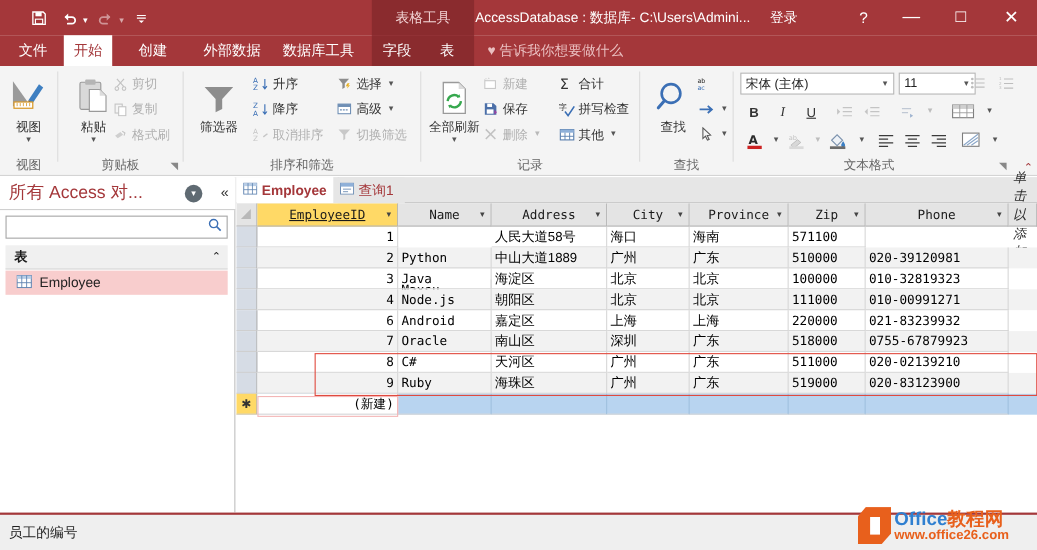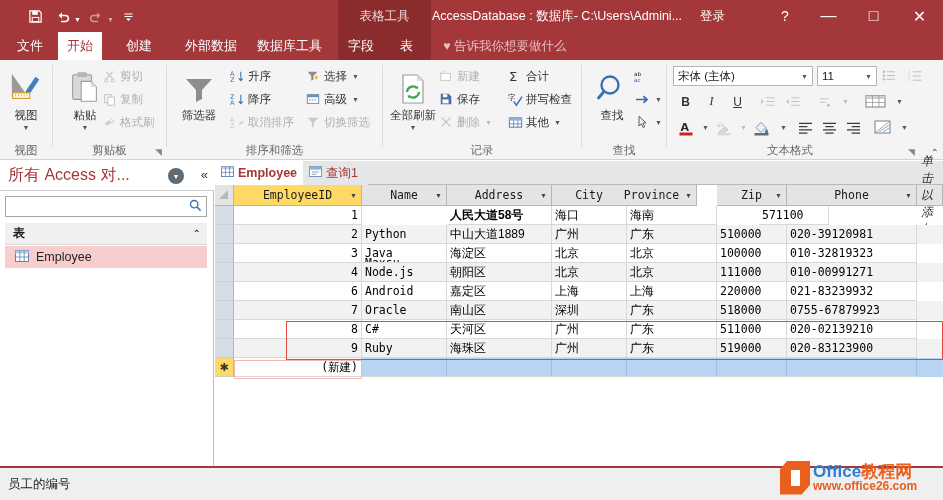--- a/index.html
+++ b/index.html
@@ -598,21 +598,21 @@
       </div>
       <div class="rgroup-label">查找</div>
     </div>
     <div class="rsep" style="left:666px;"></div>
 
     <div class="rgroup" style="left:667px;width:276px;">
       <div class="fontbox" style="left:6px;top:6px;width:140px;">
         <span>宋体 (主体)</span>
         <span class="cr">▼</span>
       </div>
-      <div class="fontbox" style="left:150px;top:6px;width:60px;">
+      <div class="fontbox" style="left:150px;top:6px;width:70px;">
         <span>11</span>
         <span class="cr">▼</span>
       </div>
       <div class="fmt-btn dis" style="left:212px;top:5px;">
         <svg width="15" height="13" viewBox="0 0 16 14">
             <circle cx="2" cy="3" r="1.3" fill="#bdbdbd"></circle>
             <circle cx="2" cy="7" r="1.3" fill="#bdbdbd"></circle>
             <circle cx="2" cy="11" r="1.3" fill="#bdbdbd"></circle>
             <path d="M5 3h9M5 7h9M5 11h9" stroke="#bdbdbd" stroke-width="1.1"></path>
           </svg>
@@ -762,37 +762,37 @@
             </svg>
         </span>
         <span>查询1</span>
       </div>
     </div>
 
     <div class="sheet">
 
       <div class="hdrrow">
         <div class="corner"></div>
-        <div class="colhdr selcol" style="left:19px;width:128px;">
+        <div class="colhdr selcol" style="left:19px;width:128px;text-decoration:underline;">
             <span>EmployeeID</span>
             <span class="cr">▼</span>
           </div>
         <div class="colhdr" style="left:147px;width:85px;">
             <span>Name</span>
             <span class="cr">▼</span>
           </div>
         <div class="colhdr" style="left:232px;width:105px;">
             <span>Address</span>
             <span class="cr">▼</span>
           </div>
         <div class="colhdr" style="left:337px;width:75px;">
             <span>City</span>
             <span class="cr">▼</span>
           </div>
-        <div class="colhdr" style="left:392px;width:90px;">
+        <div class="colhdr" style="left:412px;width:90px;">
             <span>Province</span>
             <span class="cr">▼</span>
           </div>
         <div class="colhdr" style="left:502px;width:70px;">
             <span>Zip</span>
             <span class="cr">▼</span>
           </div>
         <div class="colhdr" style="left:572px;width:130px;">
             <span>Phone</span>
             <span class="cr">▼</span>
@@ -800,24 +800,24 @@
         <div class="colhdr clickadd" style="left:702px;width:26px;">
             <span>单击以添加</span>
           </div>
       </div>
 
       <div id="rows">
           <div class="rowsel" style="top: 21px;"></div>
           <div class="datarow" style="top: 21px;">
             <div class="cell num" style="left: 0px; width: 128px;">1</div>
             <div class="cell mono" style="left: 128px; width: 85px; margin-top: 48px;">Maxsu</div>
-            <div class="cell " style="left: 213px; width: 105px; font-weight: bold;">人民大道58号</div>
+            <div class="cell " style="left: 213px; width: 105px;">人民大道58号</div>
             <div class="cell " style="left: 318px; width: 75px;">海口</div>
             <div class="cell " style="left: 393px; width: 90px;">海南</div>
-            <div class="cell mono" style="left: 483px; width: 70px; margin-left: 42px;">571100</div>
+            <div class="cell mono" style="left: 483px; width: 70px;">571100</div>
           </div>
           <div class="rowsel" style="top: 40px;"></div>
           <div class="datarow alt" style="top: 40px;">
             <div class="cell num" style="left: 0px; width: 128px;">2</div>
             <div class="cell mono" style="left: 128px; width: 85px;">Python</div>
             <div class="cell " style="left: 213px; width: 105px;">中山大道1889</div>
             <div class="cell " style="left: 318px; width: 75px;">广州</div>
             <div class="cell " style="left: 393px; width: 90px;">广东</div>
             <div class="cell mono" style="left: 483px; width: 70px;">510000</div>
             <div class="cell mono" style="left: 553px; width: 130px;">020-39120981</div>

